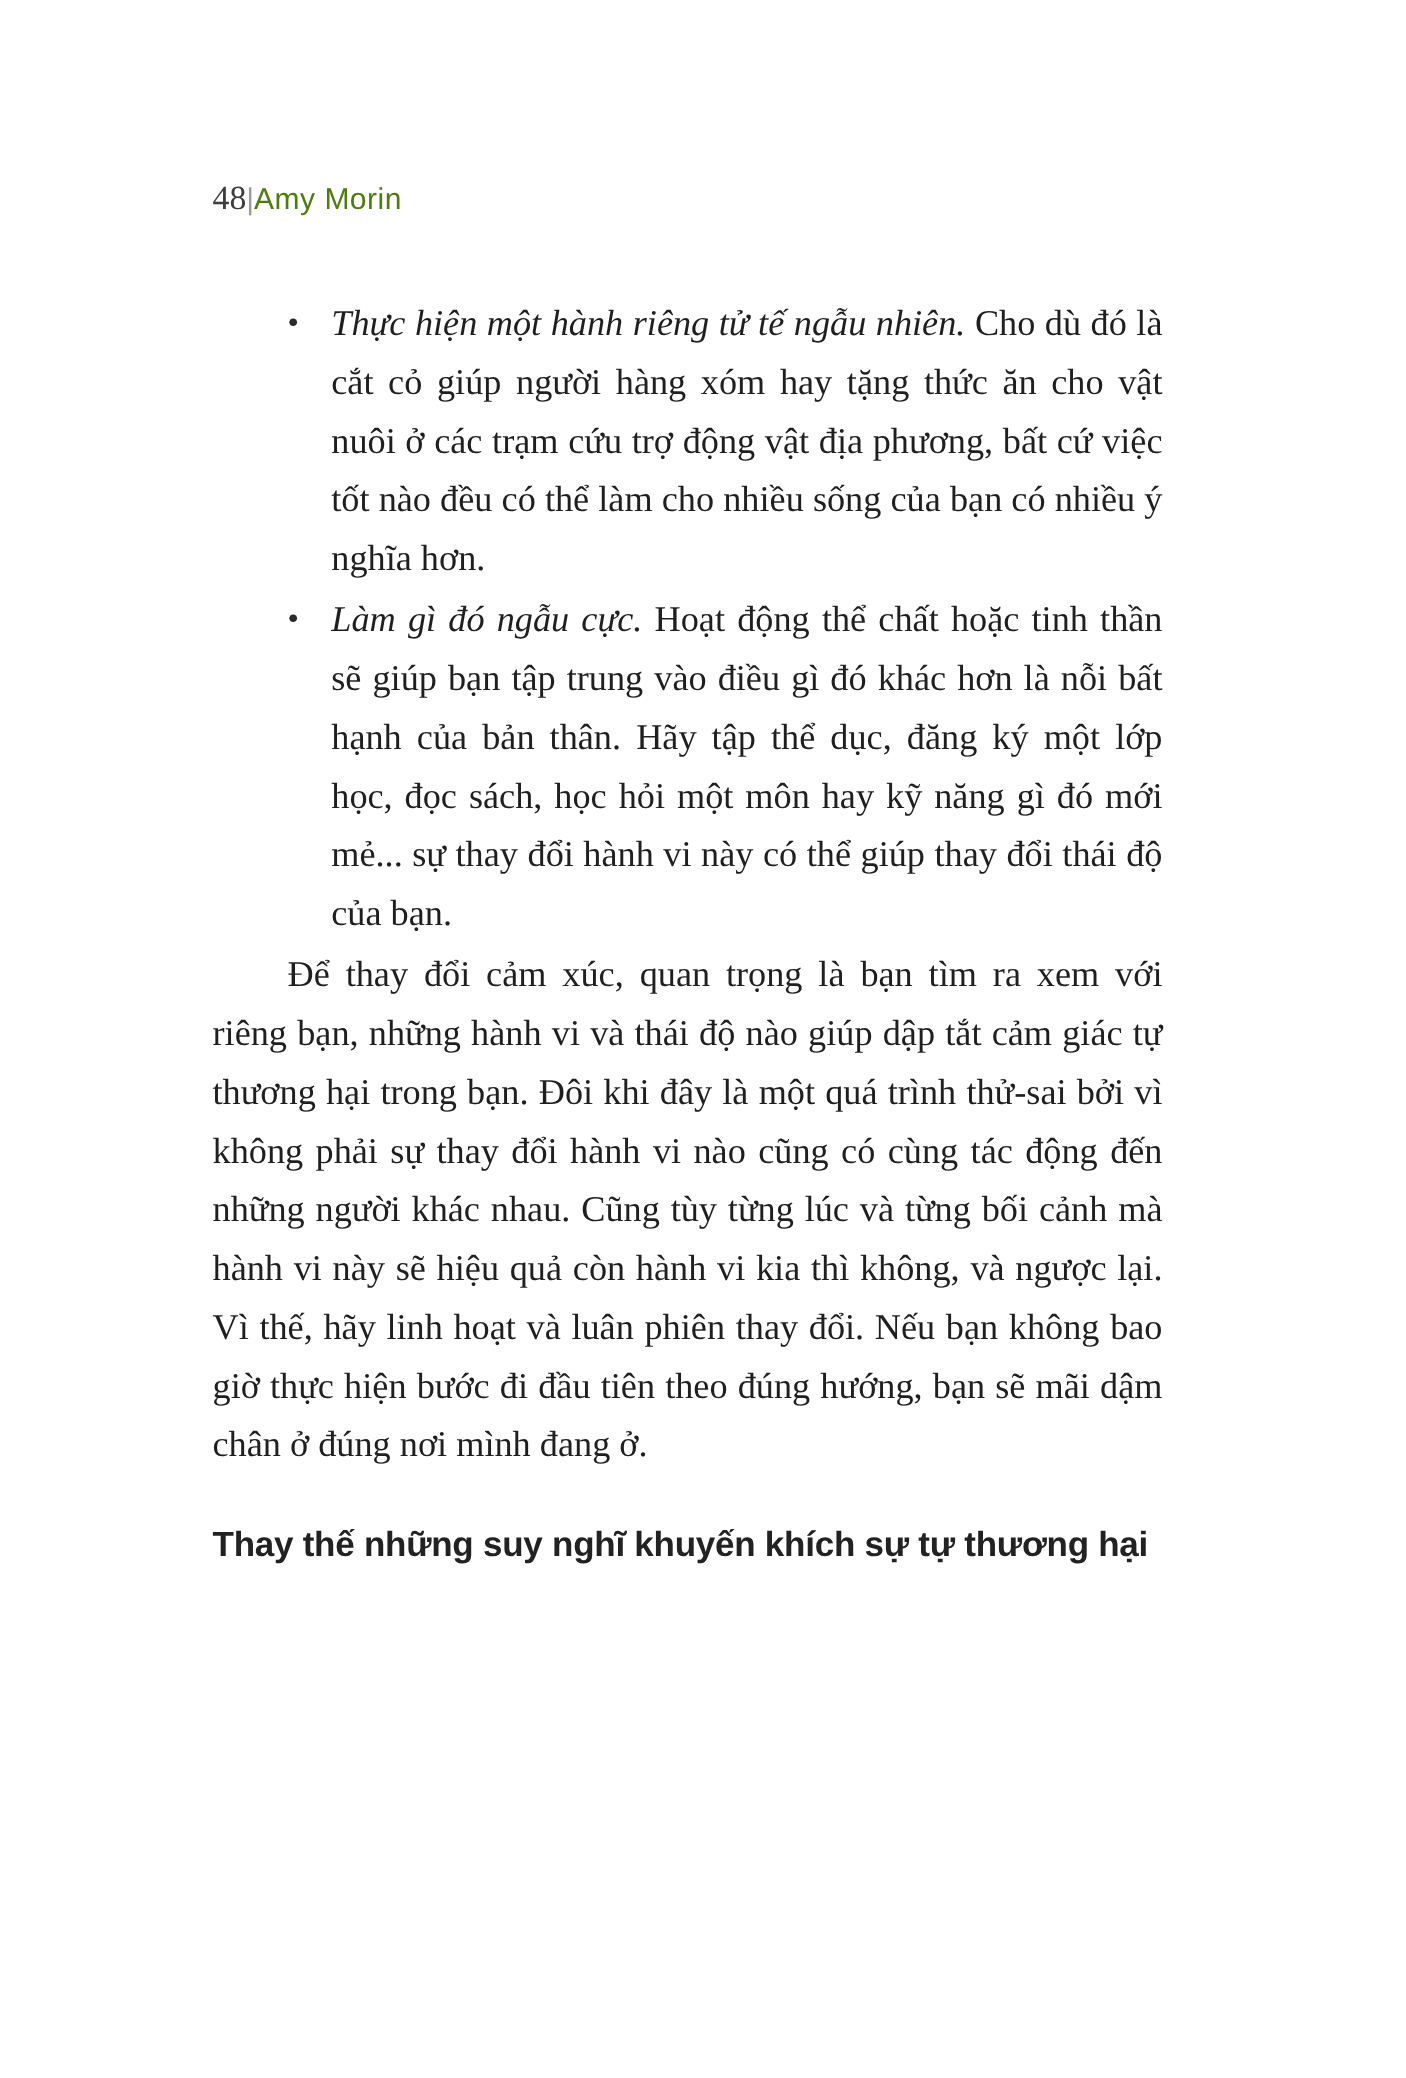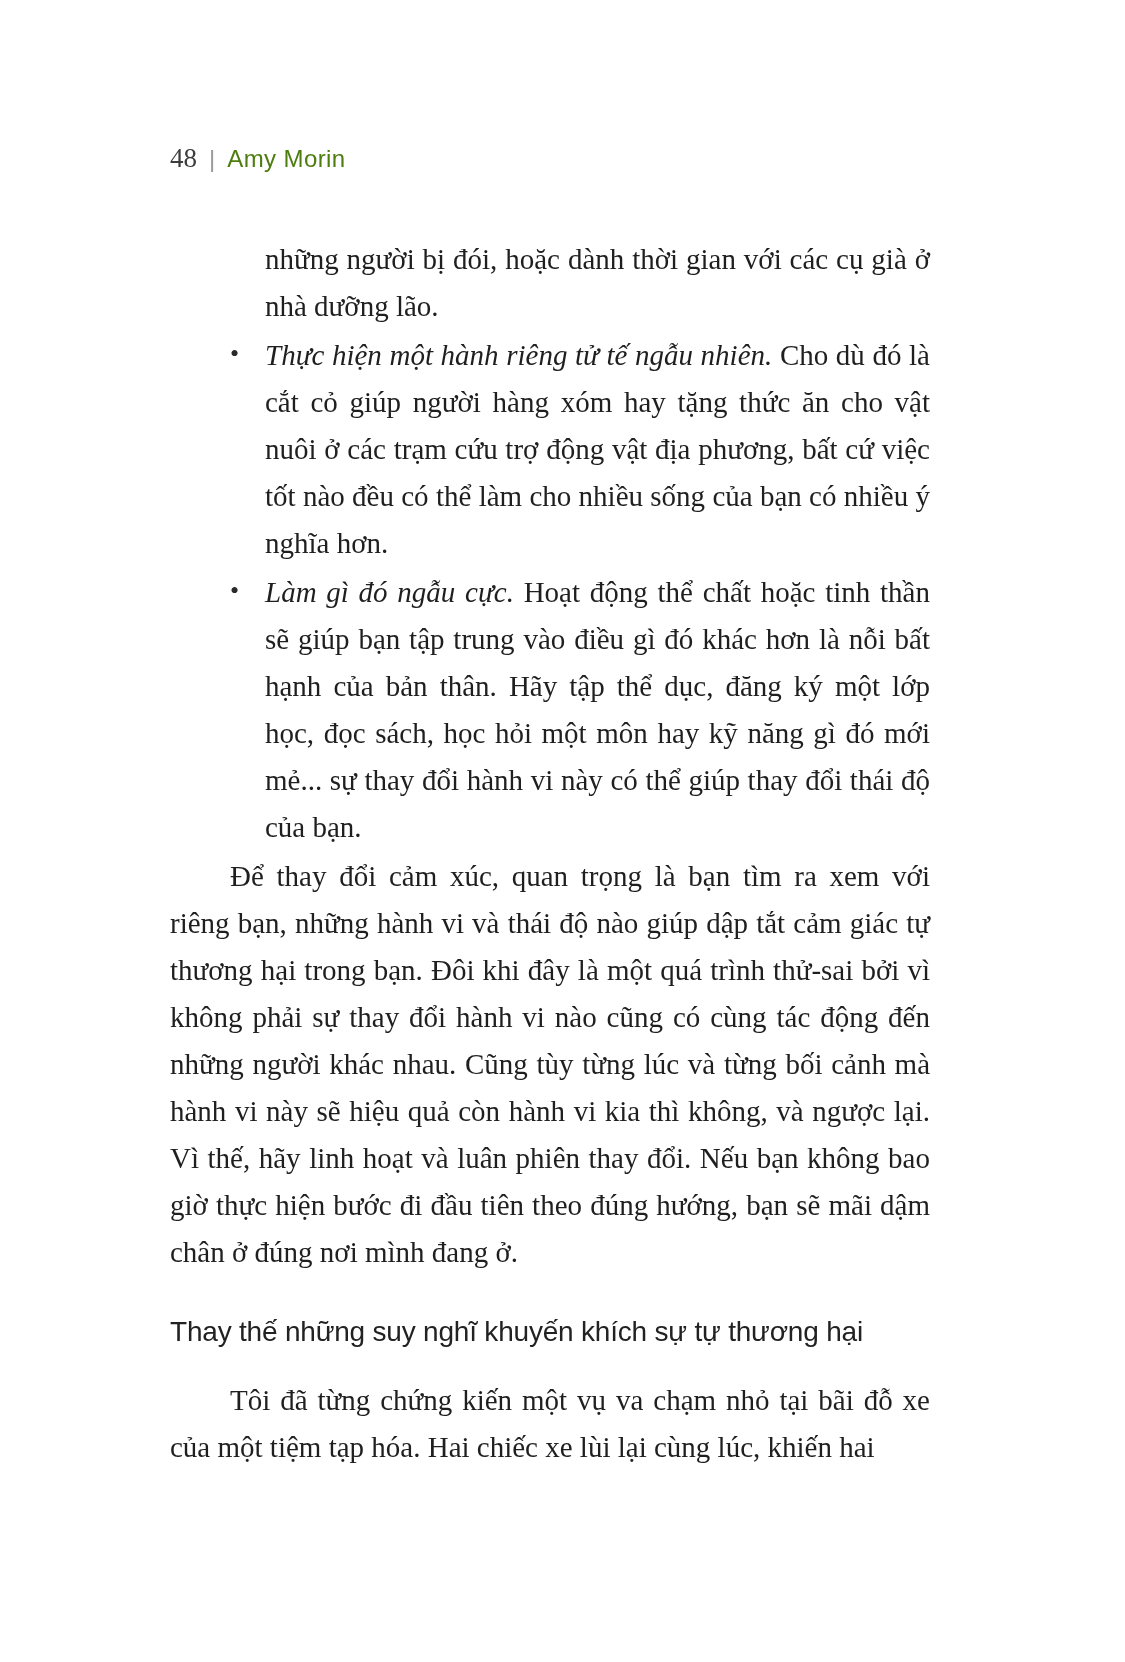--- a/index.html
+++ b/index.html
@@ -18,21 +18,20 @@
     position: relative;
     width: 1125px;
     height: 1662px;
     box-sizing: border-box;
     padding: 143px 195px 0 170px;
     background: #ffffff;
   }
   .page-header {
     display: flex;
     align-items: baseline;
-    gap: 12px;
     margin-bottom: 62px;
   }
   .page-header .num {
     font-family: "Liberation Serif", serif;
     font-size: 27px;
     color: #3d3d3d;
   }
   .page-header .sep {
     font-family: "Liberation Sans", "DejaVu Sans", sans-serif;
     font-size: 24px;
@@ -76,56 +75,54 @@
   }
   .lead-italic {
     font-style: italic;
   }
   p.indent {
     text-indent: 60px;
   }
   h2.section-heading {
     font-family: "Liberation Sans", "DejaVu Sans", sans-serif;
     font-size: 28px;
-    font-weight: 400;
+    font-weight: 700;
     color: #222222;
     margin: 32px 0 22px 0;
     white-space: nowrap;
     letter-spacing: -0.2px;
   }
 </style>
 </head>
 <body>
 
 <div class="page">
 
   <header class="page-header">
     <span class="num">48</span>
     <span class="sep">|</span>
     <span class="author">Amy Morin</span>
   </header>
 
   <div class="body-text">
 
-    <p class="hang-cont">những người bị đói, hoặc dành thời gian với các cụ già ở nhà dưỡng lão.</p>
 
     <ul class="bullets">
       <li>
         <span class="marker">•</span>
         <span class="lead-italic">Thực hiện một hành riêng tử tế ngẫu nhiên.</span>
         <span>Cho dù đó là cắt cỏ giúp người hàng xóm hay tặng thức ăn cho vật nuôi ở các trạm cứu trợ động vật địa phương, bất cứ việc tốt nào đều có thể làm cho nhiều sống của bạn có nhiều ý nghĩa hơn.</span>
       </li>
       <li>
         <span class="marker">•</span>
         <span class="lead-italic">Làm gì đó ngẫu cực.</span>
         <span>Hoạt động thể chất hoặc tinh thần sẽ giúp bạn tập trung vào điều gì đó khác hơn là nỗi bất hạnh của bản thân. Hãy tập thể dục, đăng ký một lớp học, đọc sách, học hỏi một môn hay kỹ năng gì đó mới mẻ... sự thay đổi hành vi này có thể giúp thay đổi thái độ của bạn.</span>
       </li>
     </ul>
 
     <p class="indent">Để thay đổi cảm xúc, quan trọng là bạn tìm ra xem với riêng bạn, những hành vi và thái độ nào giúp dập tắt cảm giác tự thương hại trong bạn. Đôi khi đây là một quá trình thử-sai bởi vì không phải sự thay đổi hành vi nào cũng có cùng tác động đến những người khác nhau. Cũng tùy từng lúc và từng bối cảnh mà hành vi này sẽ hiệu quả còn hành vi kia thì không, và ngược lại. Vì thế, hãy linh hoạt và luân phiên thay đổi. Nếu bạn không bao giờ thực hiện bước đi đầu tiên theo đúng hướng, bạn sẽ mãi dậm chân ở đúng nơi mình đang ở.</p>
 
     <h2 class="section-heading">Thay thế những suy nghĩ khuyến khích sự tự thương hại</h2>
 
-    <p class="indent">Tôi đã từng chứng kiến một vụ va chạm nhỏ tại bãi đỗ xe của một tiệm tạp hóa. Hai chiếc xe lùi lại cùng lúc, khiến hai</p>
 
   </div>
 
 </div>
 
 </body></html>

